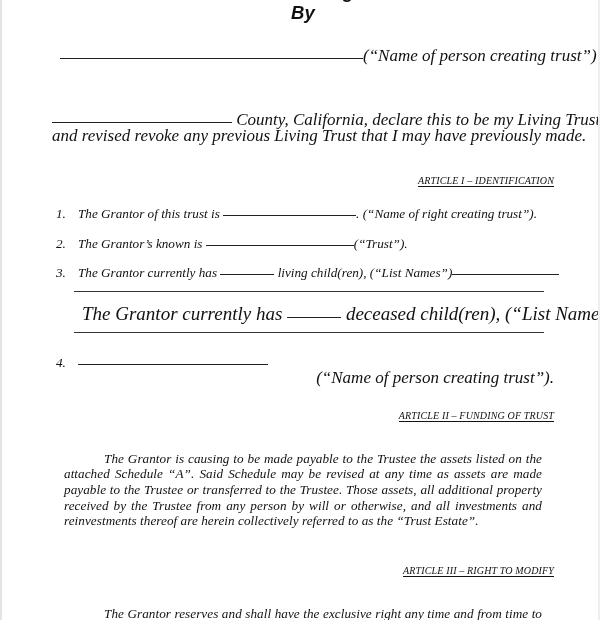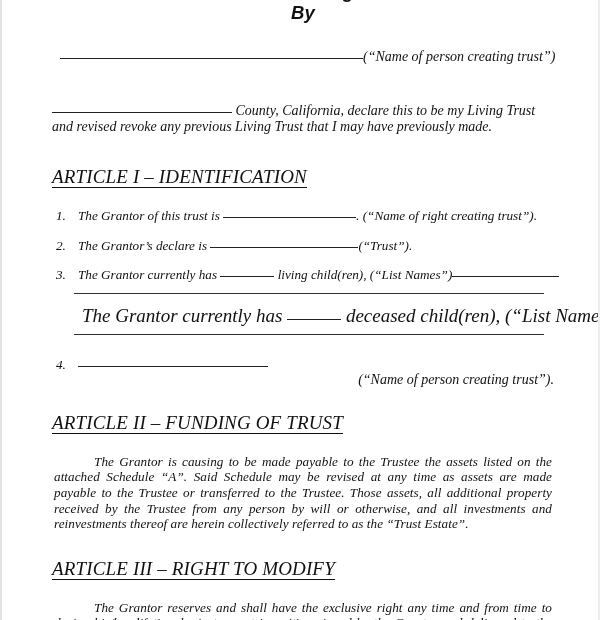--- a/index.html
+++ b/index.html
@@ -43,42 +43,42 @@
     font-weight: bold;
     font-size: 18.5px;
     text-align: center;
     line-height: 1.12;
     margin: 0;
     letter-spacing: .1px;
   }
   .doc-title .l2 { display: block; }
 
   .article-head {
-    text-align: left;
-    font-size: 19px;
+    text-align: right;
+    font-size: 10px;
     font-weight: normal;
     margin: 0;
     letter-spacing: .15px;
   }
   .article-head span {
     border-bottom: 1px solid #111;
     padding-bottom: 0px;
   }
 
   
   .ln {
-    font-size: 14px;
+    font-size: 17px;
     line-height: 15.6px;
     margin: 0;
     white-space: nowrap;
   }
   .para {
     font-size: 13.2px;
     line-height: 15.6px;
-    margin: 2px;
+    margin: 12px;
     text-align: justify;
     text-indent: 40px;
     letter-spacing: .05px;
   }
 
   
   .blank {
     display: inline-block;
     border-bottom: 1px solid #222;
     vertical-align: 2px;
@@ -140,21 +140,21 @@
 
     <div class="ln" style="padding-left:8px;">
       <span class="blank" style="width:303px;"></span><span>(“Name of person creating trust”)</span>
     </div>
 
     <div class="sp18"></div>
 
 
     <div class="sp18"></div>
 
-    <div class="ln" style="padding-left:0;">
+    <div class="ln" style="padding-left:0;margin-top:11px;">
       <span class="blank" style="width:180px;"></span>&nbsp;<span>County, California, declare this to be my Living Trust</span>
     </div>
     <div class="ln" style="padding-left:0;">
       <span>and revised revoke any previous Living Trust that I may have previously made.</span>
     </div>
 
     <div class="sp24"></div>
     <div class="sp8"></div>
 
     <div class="article-head">
@@ -169,21 +169,21 @@
         <span>The Grantor of this trust is</span>
         <span class="blank" style="width:133px;"></span><span>. (“Name of right creating trust”).</span>
       </span>
     </div>
 
     <div class="sp12"></div>
 
     <div class="item">
       <span class="num">2.</span>
       <span class="txt">
-        <span>The Grantor’s declare is</span>
+        <span>The Grantor’s known is</span>
         <span class="blank" style="width:148px;"></span><span>(“Trust”).</span>
       </span>
     </div>
 
     <div class="sp12"></div>
 
     <div class="item">
       <span class="num">3.</span>
       <span class="txt">
         <span>The Grantor currently has</span>

